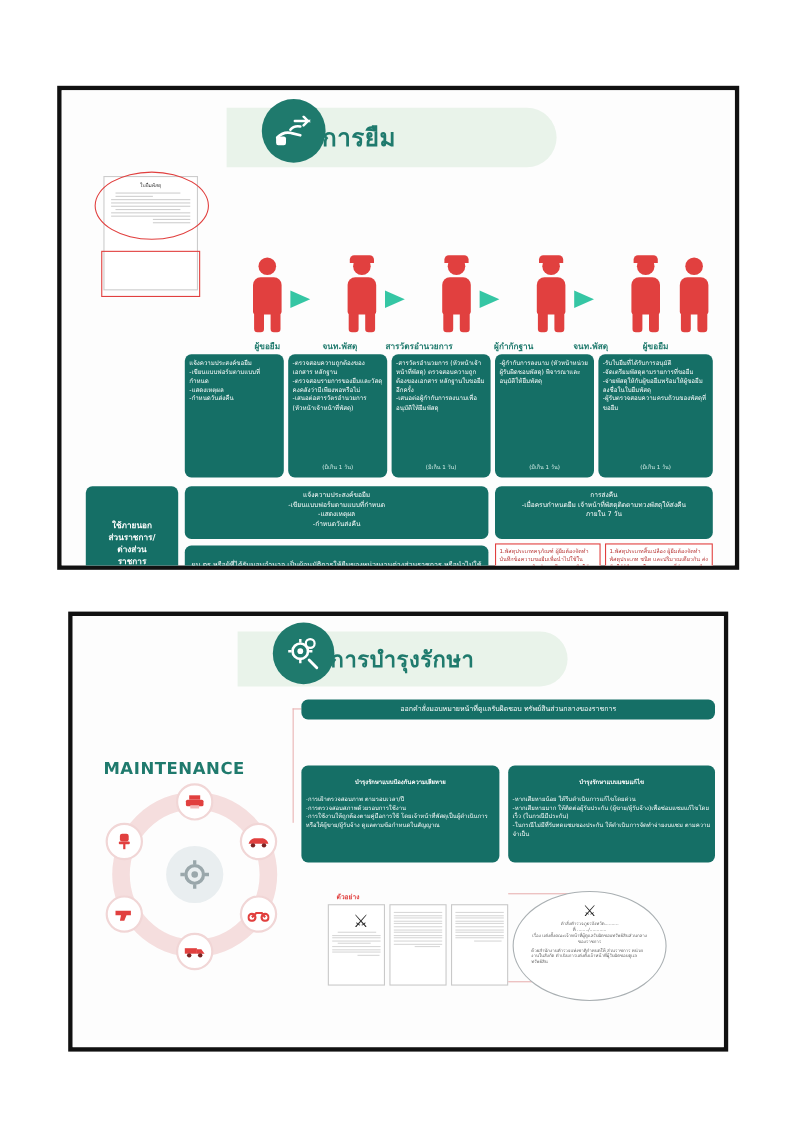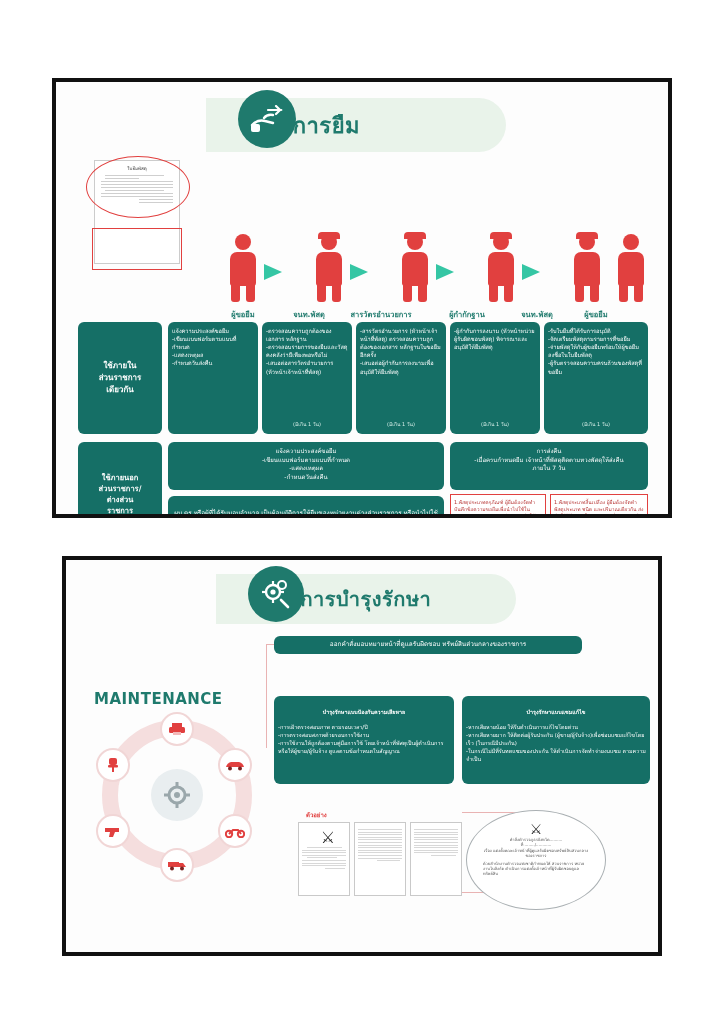--- a/index.html
+++ b/index.html
@@ -294,23 +294,20 @@
         </div>
       </div>
 
       <div class="person-label" style="left:156px;top:226px;width:62px;">ผู้ขอยืม</div>
       <div class="person-label" style="left:222px;top:226px;width:62px;">จนท.พัสดุ</div>
       <div class="person-label" style="left:282px;top:226px;width:86px;text-align:center;">สารวัตรอำนวยการ</div>
       <div class="person-label" style="left:378px;top:226px;width:66px;">ผู้กำกักฐาน</div>
       <div class="person-label" style="left:450px;top:226px;width:62px;">จนท.พัสดุ</div>
       <div class="person-label" style="left:512px;top:226px;width:56px;">ผู้ขอยืม</div>
 
-      <div class="teal label rounded" style="left:22px;top:240px;width:84px;height:112px;">ใช้ภายใน
-ส่วนราชการ
-เดียวกัน</div>
 
       <div class="teal rounded" style="left:112px;top:240px;width:90px;height:112px;">แจ้งความประสงค์ขอยืม
 -เขียนแบบฟอร์มตามแบบที่กำหนด
 -แสดงเหตุผล
 -กำหนดวันส่งคืน</div>
 
       <div class="teal rounded" style="left:206px;top:240px;width:90px;height:112px;">-ตรวจสอบความถูกต้องของเอกสาร หลักฐาน
 -ตรวจสอบรายการของยืมและวัสดุคงคลังว่ามีเพียงพอหรือไม่
 -เสนอต่อสารวัตรอำนวยการ (หัวหน้าเจ้าหน้าที่พัสดุ)</div>
       <div class="note" style="left:206px;top:338px;width:90px;">(มิเกิน 1 วัน)</div>
@@ -425,21 +422,21 @@
             <rect x="4" y="1" width="8" height="7" rx="2" fill="#e1403f"></rect>
             <rect x="3" y="8" width="10" height="2.5" rx="1" fill="#e1403f"></rect>
             <rect x="7" y="10" width="2" height="5" fill="#e1403f"></rect>
           </svg>
         </div>
       </div>
 
       <div class="vline" style="left:200px;top:84px;height:104px;"></div>
       <div class="hline" style="left:200px;top:84px;width:8px;"></div>
 
-      <div class="teal rounded centered" style="left:208px;top:76px;width:308px;height:18px;font-size:6.4px;display:flex;align-items:center;justify-content:center;">ออกคำสั่งมอบหมายหน้าที่ดูแลรับผิดชอบ ทรัพย์สินส่วนกลางของราชการ</div>
+      <div class="teal rounded centered" style="left:208px;top:76px;width:376px;height:18px;font-size:6.4px;display:flex;align-items:center;justify-content:center;">ออกคำสั่งมอบหมายหน้าที่ดูแลรับผิดชอบ ทรัพย์สินส่วนกลางของราชการ</div>
 
       <div class="teal rounded" style="left:208px;top:136px;width:180px;height:88px;font-size:5.4px;">
         <div style="text-align:center;font-weight:bold;">บำรุงรักษาแบบป้องกันความเสียหาย</div>
         <div>-การเฝ้าตรวจสอบภาพ ตามรอบเวลา/ปี
 -การตรวจสอบสภาพด้วยรอบการใช้งาน
 -การใช้งานให้ถูกต้องตามคู่มือการใช้ โดยเจ้าหน้าที่พัสดุเป็นผู้ดำเนินการ หรือให้ผู้ขาย/ผู้รับจ้าง ดูแลตามข้อกำหนดในสัญญาณ</div>
       </div>
       <div class="teal rounded" style="left:396px;top:136px;width:188px;height:88px;font-size:5.4px;">
         <div style="text-align:center;font-weight:bold;">บำรุงรักษาแบบแซมแก้ไข</div>
         <div>-หากเสียหายน้อย ให้รีบดำเนินการแก้ไขโดยด่วน

